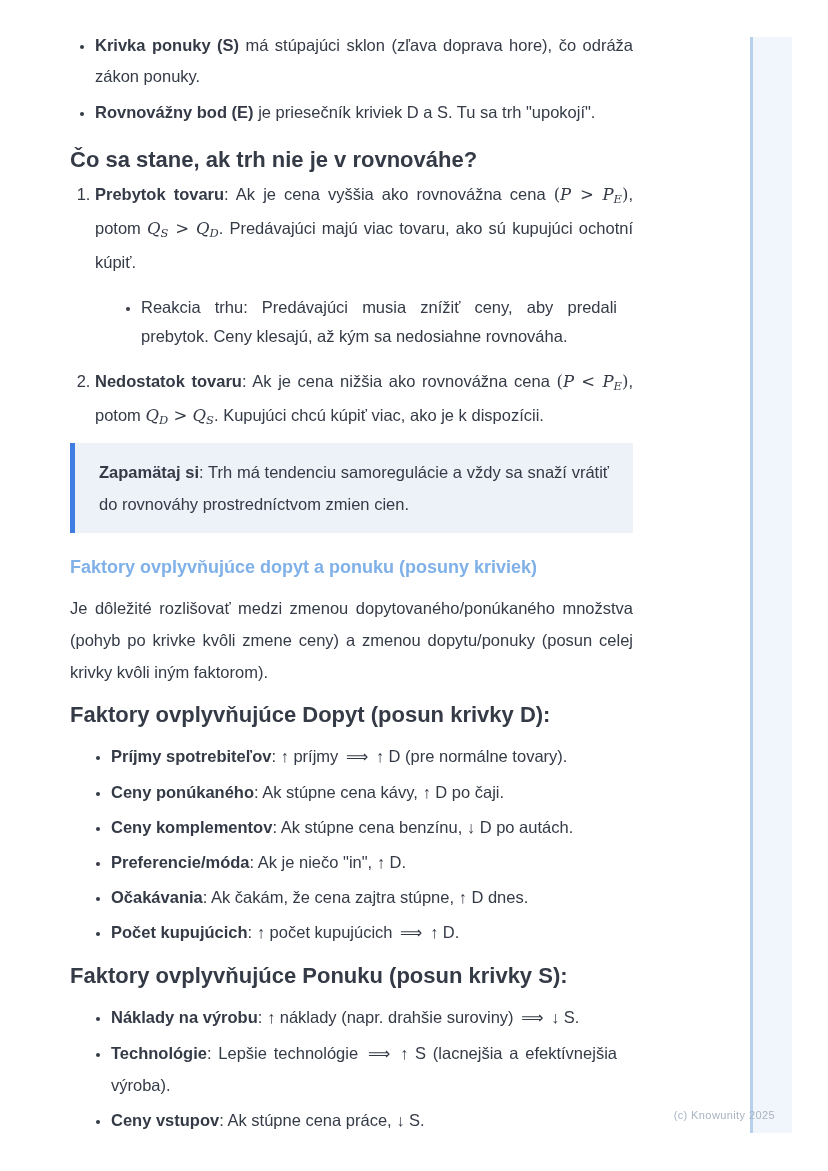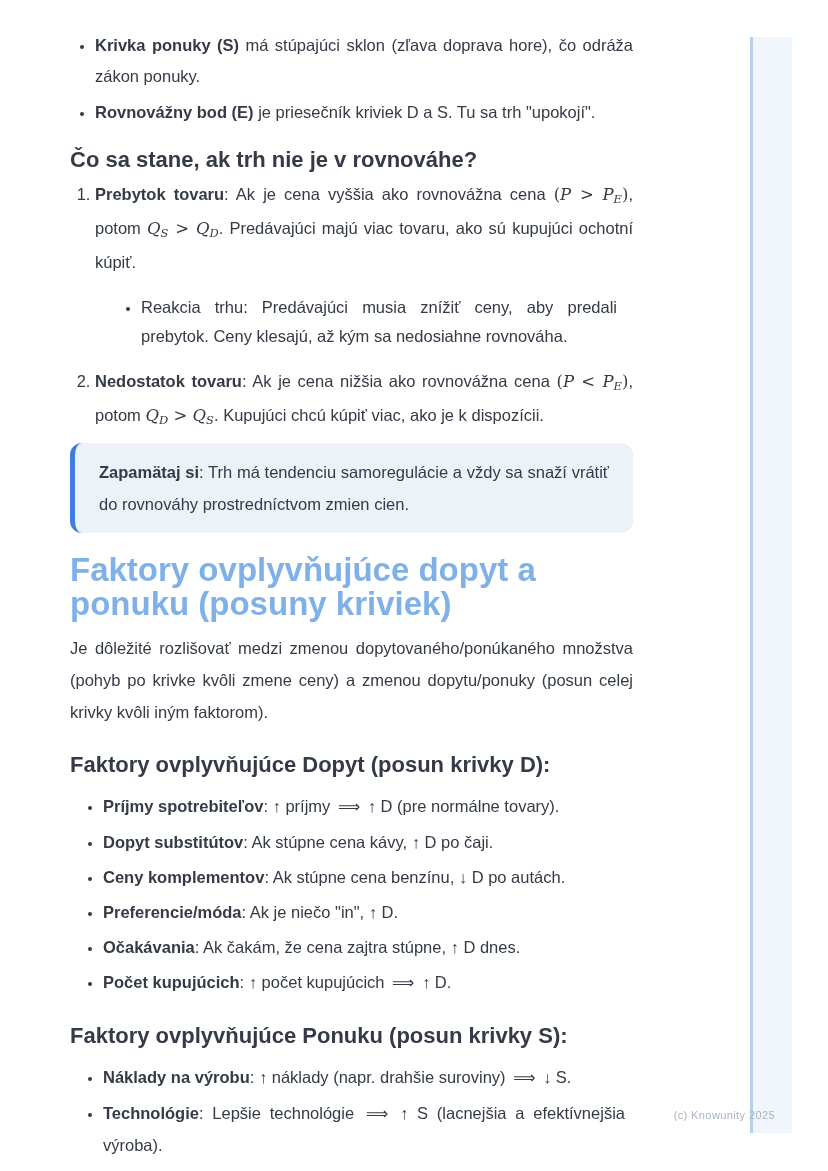--- a/index.html
+++ b/index.html
@@ -12,44 +12,44 @@
   }
   .content{position:absolute;left:70px;top:0;width:563px;font-size:16.5px}
 
   ul,ol{margin:0;padding:0}
   li{line-height:31px;margin:0 0 5px;text-align:justify}
   ul.toplist{margin:30px 0 0;padding-left:25px;list-style:disc}
   ul.toplist li::marker{font-size:14px}
 
   h3{font-size:22px;line-height:24px;font-weight:700;margin:0;color:var(--body-text,#343a46)}
   .h3-first{margin-top:20px}
-  .h3-mid{margin-top:25px}
+  .h3-mid{margin-top:15px}
 
   ol.numlist{margin:8px 0 0;padding-left:25px;list-style:decimal}
   ol.numlist > li{line-height:29px;margin:0 0 8px}
   .subul{list-style:disc;margin:16px;padding-left:30px}
   .subul li{line-height:29px;margin:0}
   .subul li::marker{font-size:13px}
 
   .callout{
     margin:2px 0 0;
     background:var(--callout-bg,#edf2f9);
     border-left:5px solid var(--callout-border,#3f7de2);
-    border-radius:12px;
+    border-radius:0;
     padding:13px 24px 13px 24px;
   }
   .callout p{margin:0;line-height:32px;text-align:justify}
 
   h2.blue{
     color:var(--heading-blue,#7fb1e8);
-    font-size:33px;line-height:34px;font-weight:700;margin:20px 0 11px;
+    font-size:18px;line-height:28px;font-weight:700;margin:20px 0 11px;
   }
   p.para{margin:7px 0 0;line-height:32px;text-align:justify}
 
-  ul.factors{margin:14px 8px 0;padding-left:25px;list-style:disc}
+  ul.factors{margin:14px 16px 0;padding-left:25px;list-style:disc}
   ul.factors li{line-height:31px;margin:0 0 4px}
   ul.factors li::marker{font-size:14px}
 
   
   .s-b{font-weight:700}
   .s-i{}
   .s-m{font-family:"DejaVu Serif","Liberation Serif",serif}
   .s-mi{font-family:"DejaVu Serif","Liberation Serif",serif;font-style:italic}
   .s-sub{font-family:"DejaVu Serif","Liberation Serif",serif;font-style:italic;font-size:11.5px;vertical-align:-3px}
   .s-arr{font-family:"DejaVu Sans",sans-serif;margin:0 3px;font-size:15.5px}
@@ -94,21 +94,21 @@
       <p><span class="s-b">Zapamätaj si</span><span>: Trh má tendenciu samoregulácie a vždy sa snaží vrátiť do rovnováhy prostredníctvom zmien cien.</span></p>
     </div>
 
     <h2 class="blue">Faktory ovplyvňujúce dopyt a ponuku (posuny kriviek)</h2>
 
     <p class="para"><span>Je dôležité rozlišovať medzi </span><span class="s-i">zmenou dopytovaného/ponúkaného množstva</span><span> (pohyb po krivke kvôli zmene ceny) a </span><span class="s-i">zmenou dopytu/ponuky</span><span> (posun celej krivky kvôli iným faktorom).</span></p>
 
     <h3 class="h3-mid">Faktory ovplyvňujúce Dopyt (posun krivky D):</h3>
     <ul class="factors">
       <li><span class="s-b">Príjmy spotrebiteľov</span><span>: ↑ príjmy </span><span class="s-arr">⟹</span><span> ↑ D (pre normálne tovary).</span></li>
-      <li><span class="s-b">Dopyt substitútov</span><span>: Ak stúpne cena kávy, ↑ D po čaji.</span></li>
+      <li><span class="s-b">Ceny ponúkaného</span><span>: Ak stúpne cena kávy, ↑ D po čaji.</span></li>
       <li><span class="s-b">Ceny komplementov</span><span>: Ak stúpne cena benzínu, ↓ D po autách.</span></li>
       <li><span class="s-b">Preferencie/móda</span><span>: Ak je niečo "in", ↑ D.</span></li>
       <li><span class="s-b">Očakávania</span><span>: Ak čakám, že cena zajtra stúpne, ↑ D dnes.</span></li>
       <li><span class="s-b">Počet kupujúcich</span><span>: ↑ počet kupujúcich </span><span class="s-arr">⟹</span><span> ↑ D.</span></li>
     </ul>
 
     <h3 class="h3-mid">Faktory ovplyvňujúce Ponuku (posun krivky S):</h3>
     <ul class="factors">
       <li><span class="s-b">Náklady na výrobu</span><span>: ↑ náklady (napr. drahšie suroviny) </span><span class="s-arr">⟹</span><span> ↓ S.</span></li>
       <li><span class="s-b">Technológie</span><span>: Lepšie technológie </span><span class="s-arr">⟹</span><span> ↑ S (lacnejšia a efektívnejšia výroba).</span></li>

